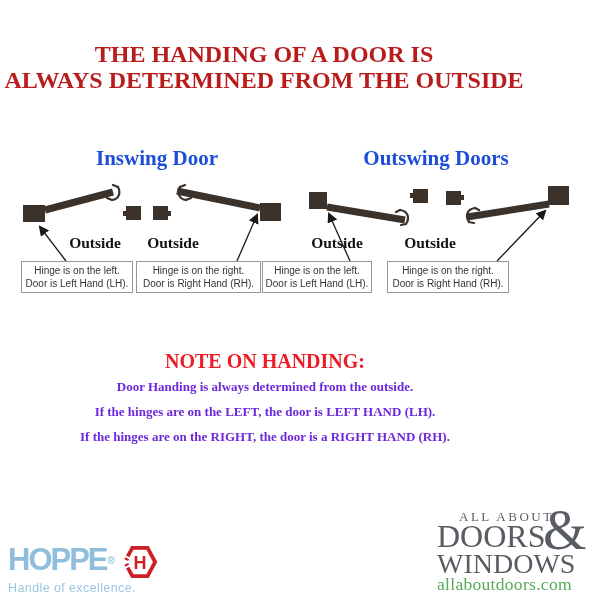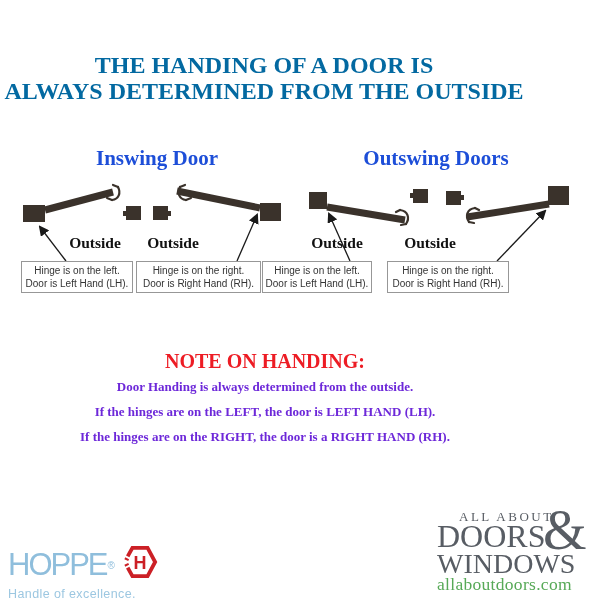--- a/index.html
+++ b/index.html
@@ -1,21 +1,21 @@
 <!DOCTYPE html>
 <html><head>
 <meta charset="utf-8">
 <style>
   html,body{margin:0;padding:0;background:#fff;}
   .page{position:relative;width:600px;height:600px;background:#ffffff;
         font-family:"Liberation Serif",serif;overflow:hidden;}
 
   
-  .main-title{position:absolute;top:52px;left:0;width:528px;text-align:center;
-              color:#0369a1;font-weight:bold;font-size:24px;line-height:26px;}
+  .main-title{position:absolute;top:41px;left:0;width:528px;text-align:center;
+              color:#b91c1c;font-weight:bold;font-size:24px;line-height:26px;}
   .section-header{position:absolute;top:146px;font-size:21px;font-weight:bold;
                   color:#1d4ed8;text-align:center;width:200px;}
   .hdr-inswing{left:57px;}
   .hdr-outswing{left:336px;}
 
   
   .diagram-svg{position:absolute;left:0;top:0;pointer-events:none;}
 
   
   .outside-label{position:absolute;top:234px;transform:translateX(-50%);
@@ -28,21 +28,21 @@
 
   
   .note-block{position:absolute;top:349px;left:0;width:530px;text-align:center;
               font-weight:bold;line-height:25px;}
   .note-title{color:#ed1c24;font-size:20px;}
   .note-line{color:#6d28d9;font-size:13px;}
 
   
   .hoppe{position:absolute;left:8px;top:543px;font-family:"Liberation Sans",sans-serif;}
   .hoppe-row{display:flex;align-items:flex-start;}
-  .hoppe-word{font-weight:normal;font-size:31px;line-height:43px;letter-spacing:-2px;color:#8fbedc;}
+  .hoppe-word{font-weight:bold;font-size:31px;line-height:34px;letter-spacing:-2px;color:#8fbedc;}
   .hoppe-reg{font-size:10px;letter-spacing:0;vertical-align:top;position:relative;top:1px;left:1px;}
   .hoppe-hex{margin-left:7px;margin-top:1px;}
   .hoppe-tagline{font-size:12.5px;color:#9cc7e1;letter-spacing:0.4px;margin-top:1px;}
 
   
   .aadw{position:absolute;left:437px;top:505px;width:162px;height:92px;color:#585d64;}
   .aadw span{position:absolute;white-space:nowrap;}
   .aadw-allabout{left:22px;top:4px;font-size:13px;letter-spacing:2.5px;}
   .aadw-doors{left:0px;top:13px;font-size:32px;}
   .aadw-amp{left:106px;top:-7px;font-size:56px;}

